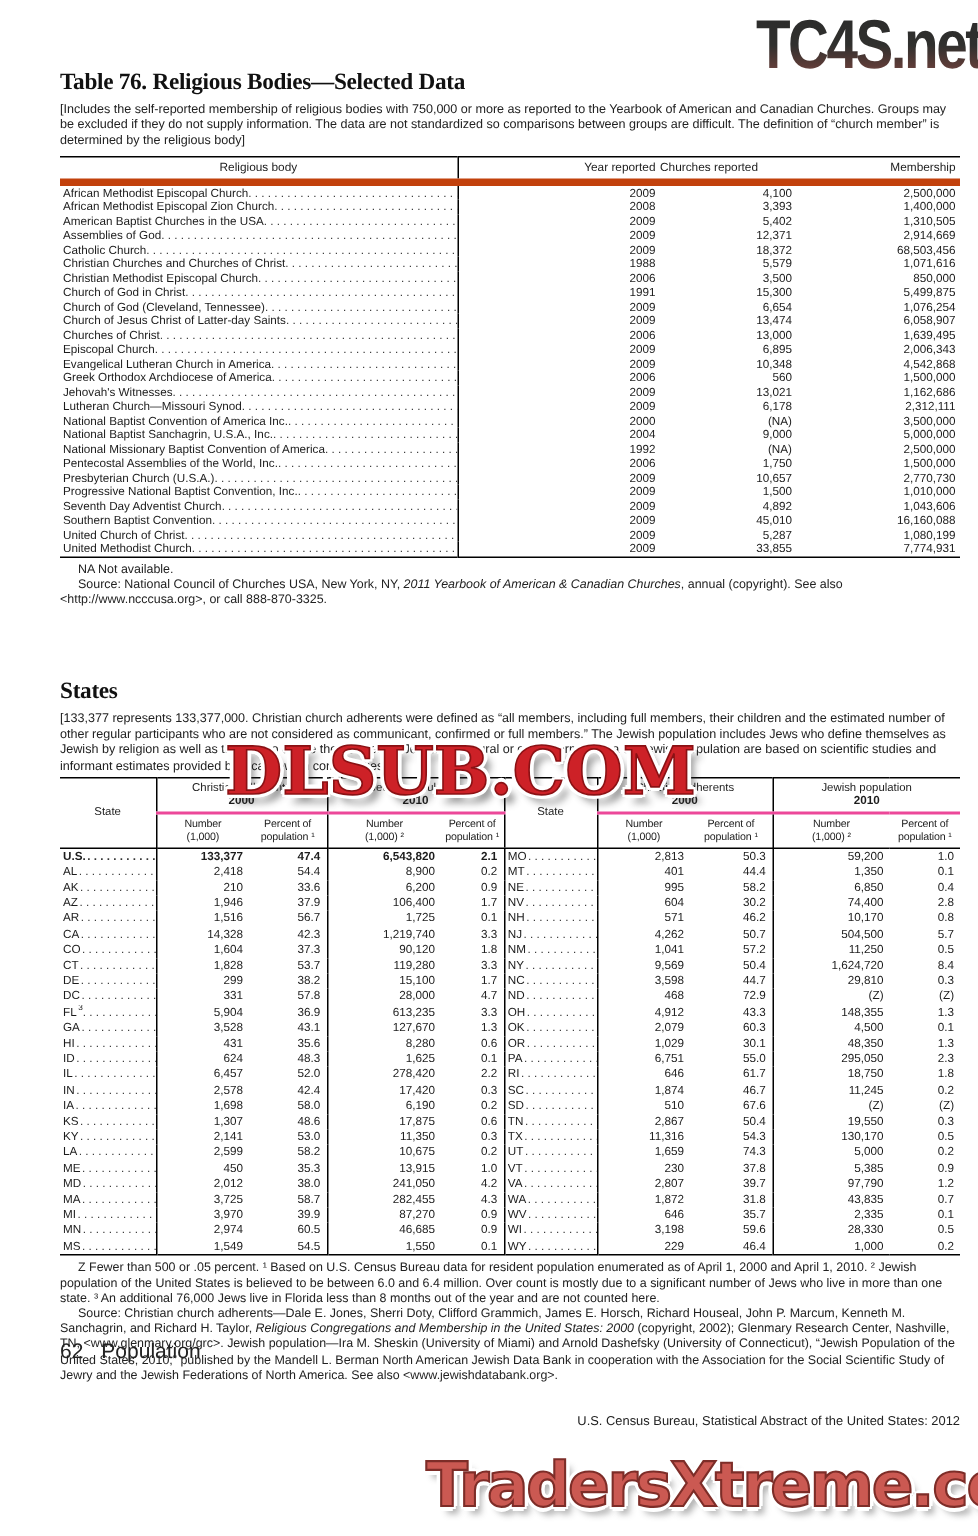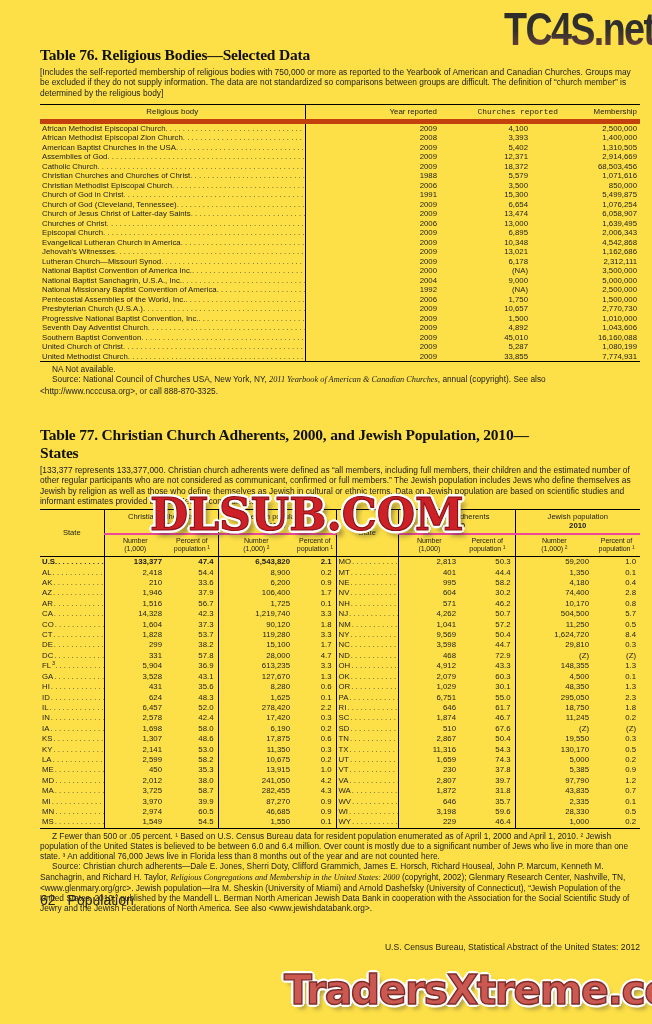--- a/index.html
+++ b/index.html
@@ -1,51 +1,51 @@
 <!DOCTYPE html>
 <html><head>
 <meta charset="utf-8">
 <style>
   * { margin:0; padding:0; box-sizing:border-box; }
   html,body { background:#888; }
   .page {
     position:relative; width:652px; height:1024px; margin:0 auto;
-    background:#fde047; overflow:hidden; color:#1c1c1c;
+    background:#ffffff; overflow:hidden; color:#1c1c1c;
     font-family:"Liberation Sans", sans-serif;
   }
   .content { position:absolute; left:40px; top:0; width:600px; }
 
   
   .tbl-title {
     font-family:"Liberation Serif", serif; font-weight:700;
     font-size:15.5px; line-height:18px; letter-spacing:-0.2px; color:#111;
   }
   .t76-title { margin-top:46px; }
   .t77-title { margin-top:30px; }
   .bracket-note { font-size:8.4px; line-height:10.4px; margin-top:3px; color:#222; }
 
   .small-note { font-size:8.3px; line-height:10.2px; color:#222; }
   .indent { text-indent:12px; }
   .note-block { margin-top:2px; }
   .note-block p { font-size:8.3px; line-height:10.2px; text-indent:12px; color:#222; }
-  i.cite { font-style:italic;font-family:Liberation Serif, serif; }
+  i.cite { font-style:italic; }
 
   
   table { border-collapse:collapse; table-layout:fixed; width:600px; }
   td, th { font-weight:normal; vertical-align:bottom; overflow:hidden; }
 
   
   .t76 { margin-top:6px; border-top:1.5px solid #000; border-bottom:1.5px solid #000; }
   .t76 thead th {
     font-size:7.9px; line-height:9px; border-bottom:5px solid #c2410c;
     padding:2px 0 2.5px 0;
   }
   .t76 thead th:nth-child(1) { text-align:center; border-right:1px solid #000; }
   .t76 thead th:nth-child(2) { text-align:right; padding-right:3px; }
-  .t76 thead th:nth-child(3) { text-align:right; padding-right:2px;font-family:Liberation Mono, monospace; }
+  .t76 thead th:nth-child(3) { text-align:left; padding-right:2px; }
   .t76 thead th:nth-child(4) { text-align:right; padding-right:3px; }
   .t76 tbody td { font-size:7.8px; line-height:9.5px; white-space:nowrap; }
   .t76 tbody td:nth-child(1) { border-right:1px solid #000; padding-left:2px; }
   .t76 tbody td:nth-child(2) { text-align:right; padding-right:3px; }
   .t76 tbody td:nth-child(3) { text-align:right; padding-right:32px; }
   .t76 tbody td:nth-child(4) { text-align:right; padding-right:3px; }
 
   
   .lead { display:flex; }
   .lead .nm { white-space:nowrap; }
@@ -284,20 +284,31 @@
               <span class="lead">
                 <span class="nm">Evangelical Lutheran Church in America</span>
                 <span class="dots"></span>
               </span>
             </td>
     <td class="num">2009</td>
     <td class="num">10,348</td>
     <td class="num">4,542,868</td>
   </tr>
 
+  <tr>
+    <td>
+              <span class="lead">
+                <span class="nm">Greek Orthodox Archdiocese of America</span>
+                <span class="dots"></span>
+              </span>
+            </td>
+    <td class="num">2006</td>
+    <td class="num">560</td>
+    <td class="num">1,500,000</td>
+  </tr>
 
   <tr>
     <td>
               <span class="lead">
                 <span class="nm">Jehovah's Witnesses</span>
                 <span class="dots"></span>
               </span>
             </td>
     <td class="num">2009</td>
     <td class="num">13,021</td>
@@ -434,21 +445,21 @@
     <td class="num">2009</td>
     <td class="num">33,855</td>
     <td class="num">7,774,931</td>
   </tr>
 </tbody>
     </table>
 
     <div class="small-note indent note-block">NA Not available.</div>
     <div class="small-note indent"><span>Source: National Council of Churches USA, New York, NY, </span><i class="cite">2011 Yearbook of American &amp; Canadian Churches</i><span>, annual (copyright). See also &lt;http://www.ncccusa.org&gt;, or call 888-870-3325.</span></div>
 
-    <div class="tbl-title t77-title"><span>Table 77. Christian Church Adherents, 2000, and Jewish Population, 2010—</span><br><span>States</span></div>
+    <div class="tbl-title t77-title"><br><span>States</span></div>
     <div class="bracket-note">[133,377 represents 133,377,000. Christian church adherents were defined as “all members, including full members, their children and the estimated number of other regular participants who are not considered as communicant, confirmed or full members.” The Jewish population includes Jews who define themselves as Jewish by religion as well as those who define themselves as Jewish in cultural or ethnic terms. Data on Jewish population are based on scientific studies and informant estimates provided by local Jewish communities]</div>
 
     <table class="t77">
       <colgroup>
         <col class="c1">
           <col class="c2">
           <col class="c3">
           <col class="c4">
           <col class="c5">
         <col class="c6">
@@ -542,21 +553,21 @@
     <td class="num">0.9</td>
     <td class="st">
               <span class="lead">
                 <span class="nm">NE</span>
                 <sup class="sp"></sup>
                 <span class="dots"></span>
               </span>
             </td>
     <td class="num">995</td>
     <td class="num">58.2</td>
-    <td class="num">4,180</td>
+    <td class="num">6,850</td>
     <td class="num">0.4</td>
   </tr>
 
   <tr>
     <td class="st">
               <span class="lead">
                 <span class="nm">AZ</span>
                 <sup class="sp"></sup>
                 <span class="dots"></span>
               </span>

